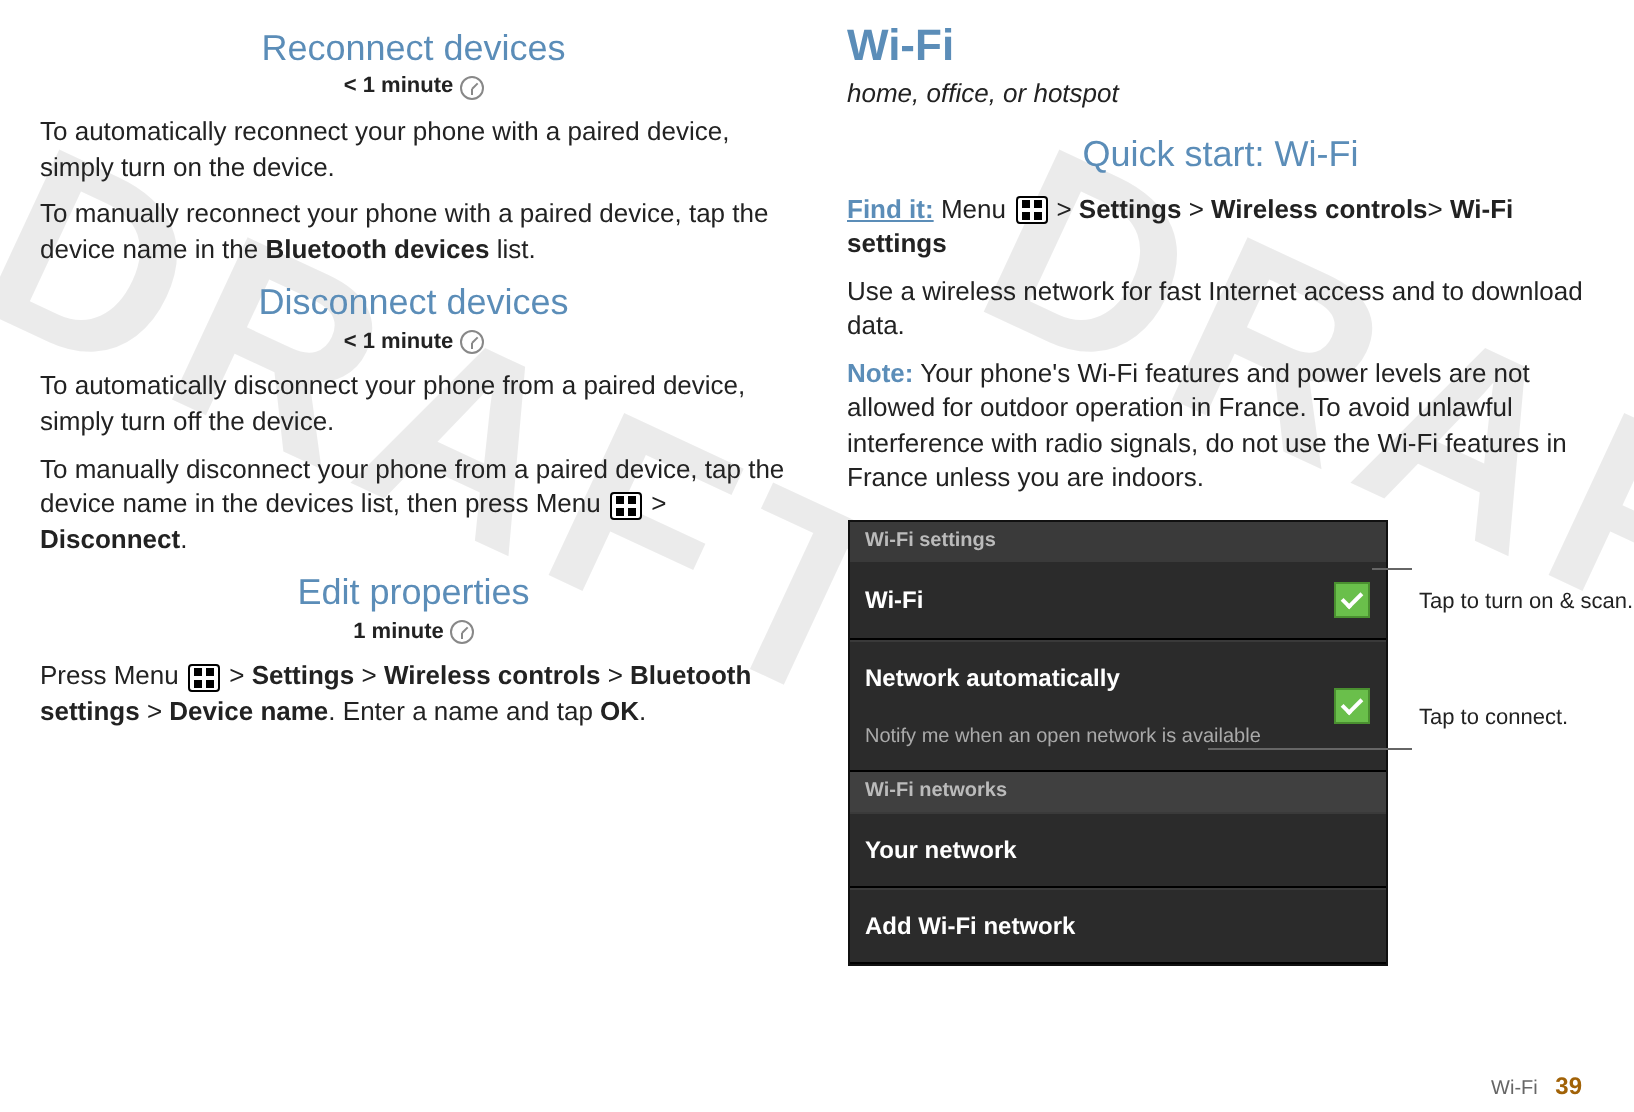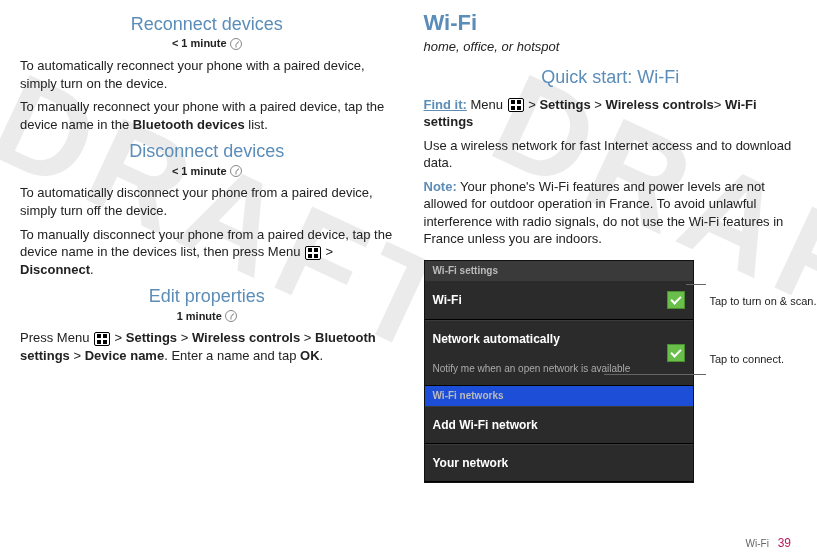--- a/index.html
+++ b/index.html
@@ -132,21 +132,21 @@
   }
   .checkbox::after {
     content: "";
     width: 8px; height: 4px;
     border-left: 2px solid #fff;
     border-bottom: 2px solid #fff;
     transform: rotate(-45deg);
     margin-top: -2px;
   }
   .phone-sub {
-    background: #1d4ed8;
+    background: #404040;
     color: #bbb;
     font-size: 10px;
     font-weight: bold;
     padding: 3px 8px;
   }
   .callout {
     position: absolute;
     font-size: 11px;
     color: #222;
     white-space: nowrap;
@@ -157,21 +157,21 @@
     background: #666;
   }
   .phone-wrap { position: relative; display: inline-block; }
   .footer {
     position: absolute;
     bottom: 6px;
     right: 26px;
     font-size: 10px;
     color: #666;
   }
-  .footer .pageno { font-weight: normal; color: #be185d; font-size: 12px; margin-left: 6px;}
+  .footer .pageno { font-weight: bold; color: #a16207; font-size: 12px; margin-left: 6px;}
 </style>
 </head>
 <body>
 
 <div class="watermark wm1">DRAFT</div>
 <div class="watermark wm2">DRAFT</div>
 
 <div class="page">
 
   <div class="col">
@@ -260,26 +260,26 @@
         <div class="phone-row">
           <div class="left">
             <div class="title">Network automatically</div>
             <div class="sub">Notify me when an open network is available</div>
           </div>
           <div class="checkbox"></div>
         </div>
         <div class="phone-sub">Wi-Fi networks</div>
         <div class="phone-row">
           <div class="left">
+              <div class="title">Your network</div>
+            </div>
+        </div>
+        <div class="phone-row">
+          <div class="left">
               <div class="title">Add Wi-Fi network</div>
-            </div>
-        </div>
-        <div class="phone-row">
-          <div class="left">
-              <div class="title">Your network</div>
             </div>
         </div>
       </div>
       <div class="callout-line" style="top:30px; left:262px; width:20px;"></div>
       <div class="callout" style="top:40px; left:286px;text-align:right;">Tap to turn on &amp; scan.</div>
       <div class="callout-line" style="top:120px; left:180px; width:102px;"></div>
       <div class="callout" style="top:98px; left:286px;">Tap to connect.</div>
     </div>
   </div>
 </div>

